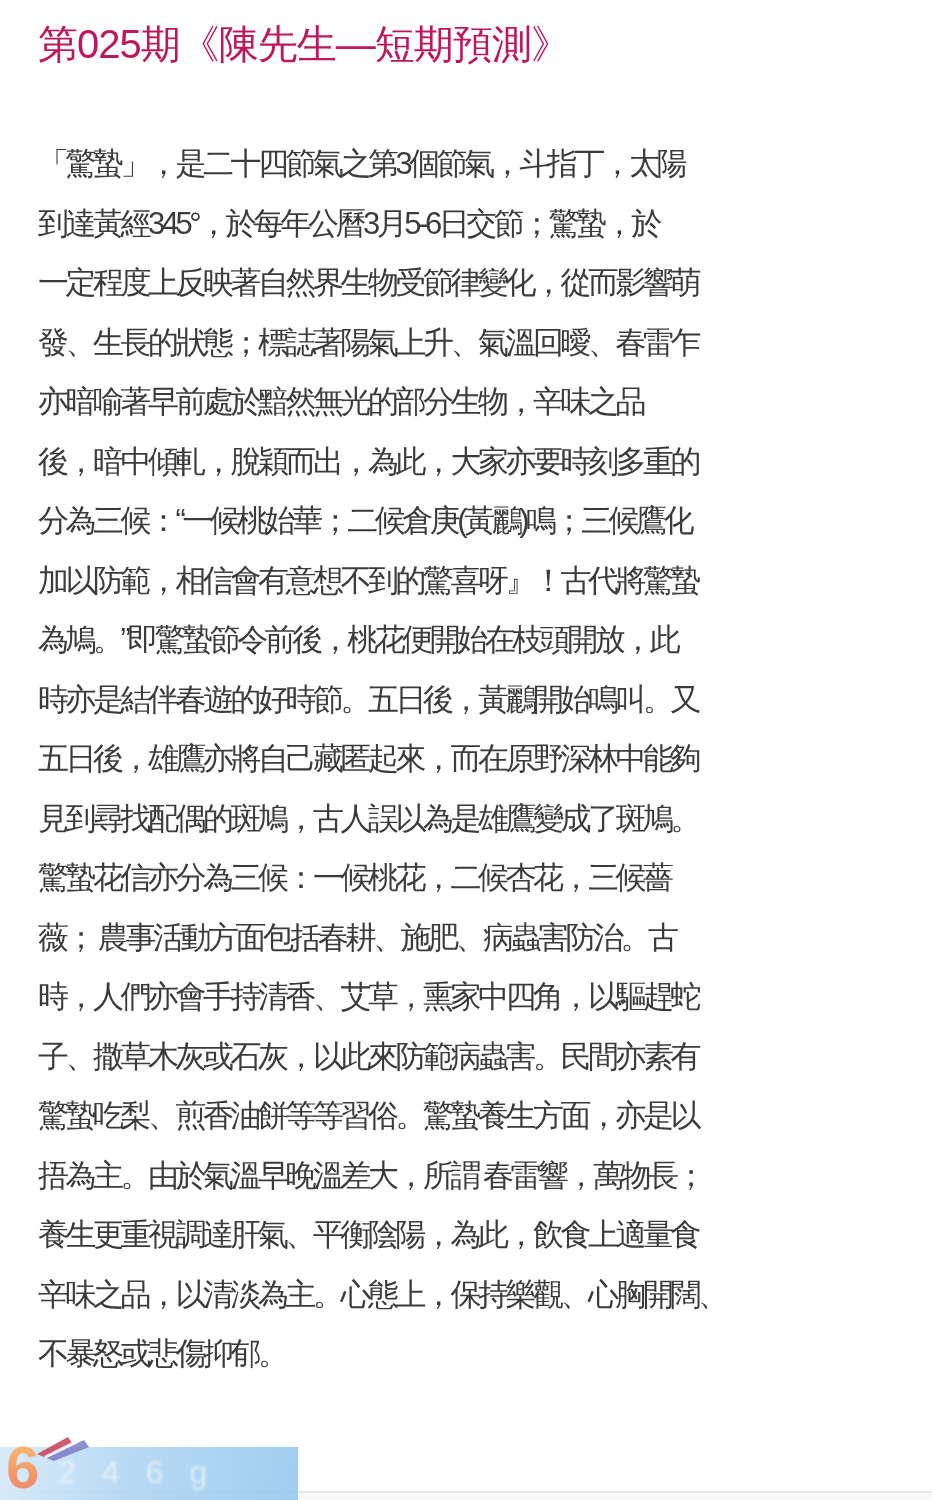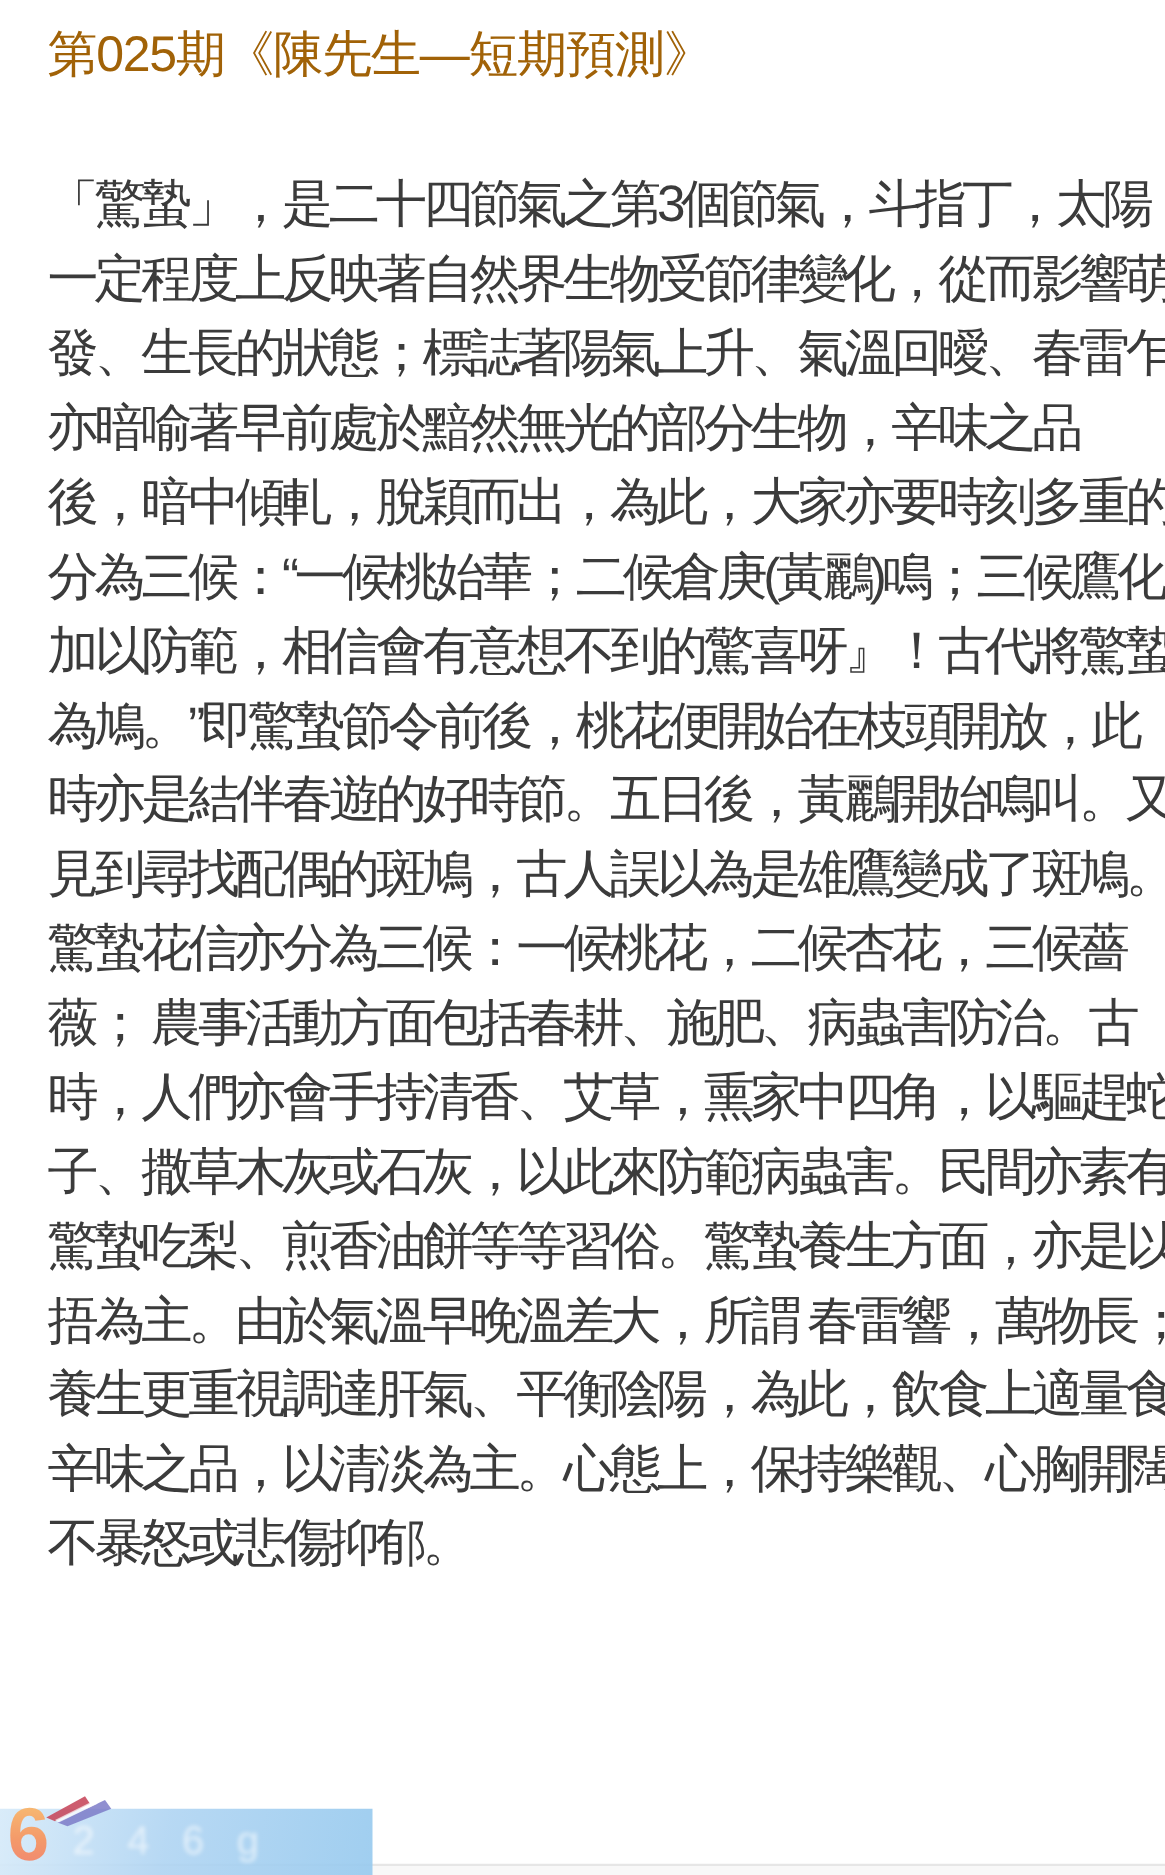--- a/index.html
+++ b/index.html
@@ -11,30 +11,30 @@
     font-family: "Liberation Sans", sans-serif;
     color: #3b3b3b;
   }
   .page { position: absolute; inset: 0; }
   .title {
     position: absolute;
     left: 38px; top: 22px;
     font-size: 40px;
     line-height: 44px;
     letter-spacing: -1px;
-    color: #a16207;
+    color: #be185d;
     white-space: pre;
   }
   .content {
     position: absolute;
     left: 38px; top: 134px;
     width: 894px;
   }
   .line {
-    font-size: 41px;
+    font-size: 31px;
     line-height: 59.5px;
     height: 59.5px;
     letter-spacing: -3.5px;
     white-space: pre;
     color: #3b3b3b;
   }
   .bottom-divider {
     position: absolute;
     left: 0; top: 1491px;
     width: 932px; height: 2px;
@@ -83,28 +83,30 @@
 </style>
 </head>
 <body>
 
 <div class="page">
 
   <div class="title">第025期《陳先生—短期預測》</div>
 
   <div class="content">
     <div class="line">「驚蟄」，是二十四節氣之第3個節氣，斗指丁，太陽</div>
+    <div class="line">到達黃經345°，於每年公曆3月5-6日交節；驚蟄，於</div>
     <div class="line">一定程度上反映著自然界生物受節律變化，從而影響萌</div>
     <div class="line">發、生長的狀態；標誌著陽氣上升、氣溫回曖、春雷乍</div>
     <div class="line">亦暗喻著早前處於黯然無光的部分生物，辛味之品</div>
     <div class="line">後，暗中傾軋，脫穎而出，為此，大家亦要時刻多重的</div>
     <div class="line">分為三候：“一候桃始華；二候倉庚(黃鸝)鳴；三候鷹化</div>
     <div class="line">加以防範，相信會有意想不到的驚喜呀』！古代將驚蟄</div>
     <div class="line">為鳩。”即驚蟄節令前後，桃花便開始在枝頭開放，此</div>
     <div class="line">時亦是結伴春遊的好時節。五日後，黃鸝開始鳴叫。又</div>
+    <div class="line">五日後，雄鷹亦將自己藏匿起來，而在原野深林中能夠</div>
     <div class="line">見到尋找配偶的斑鳩，古人誤以為是雄鷹變成了斑鳩。</div>
     <div class="line">驚蟄花信亦分為三候：一候桃花，二候杏花，三候薔</div>
     <div class="line">薇； 農事活動方面包括春耕、施肥、病蟲害防治。古</div>
     <div class="line">時，人們亦會手持清香、艾草，熏家中四角，以驅趕蛇</div>
     <div class="line">子、撒草木灰或石灰，以此來防範病蟲害。民間亦素有</div>
     <div class="line">驚蟄吃梨、煎香油餅等等習俗。驚蟄養生方面，亦是以</div>
     <div class="line">捂為主。由於氣溫早晚溫差大，所謂 春雷響，萬物長；</div>
     <div class="line">養生更重視調達肝氣、平衡陰陽，為此，飲食上適量食</div>
     <div class="line">辛味之品，以清淡為主。心態上，保持樂觀、心胸開闊、</div>
     <div class="line">不暴怒或悲傷抑郁。</div>

